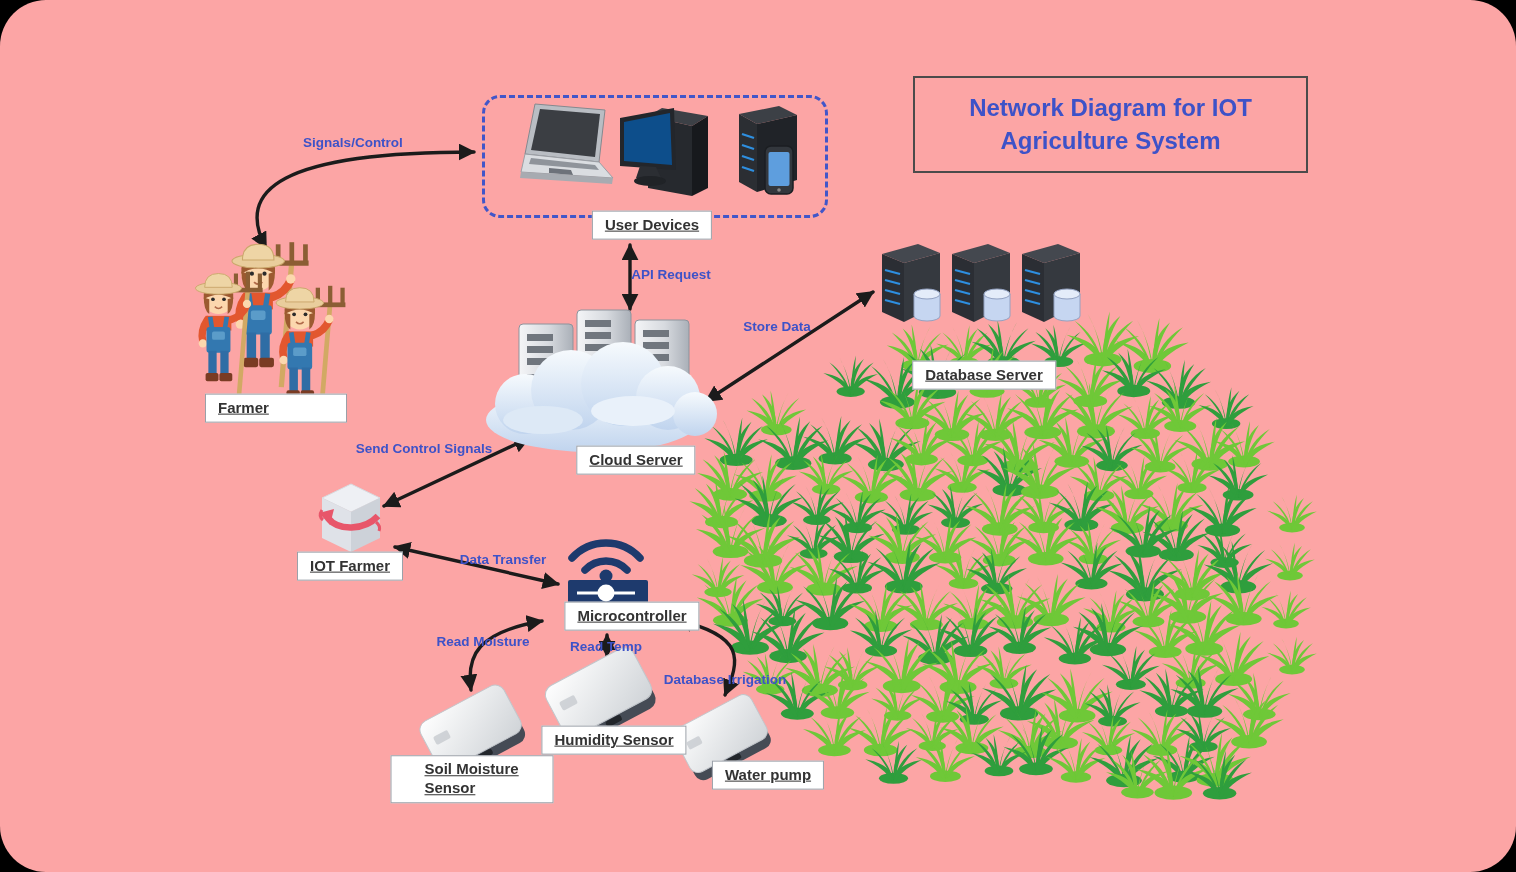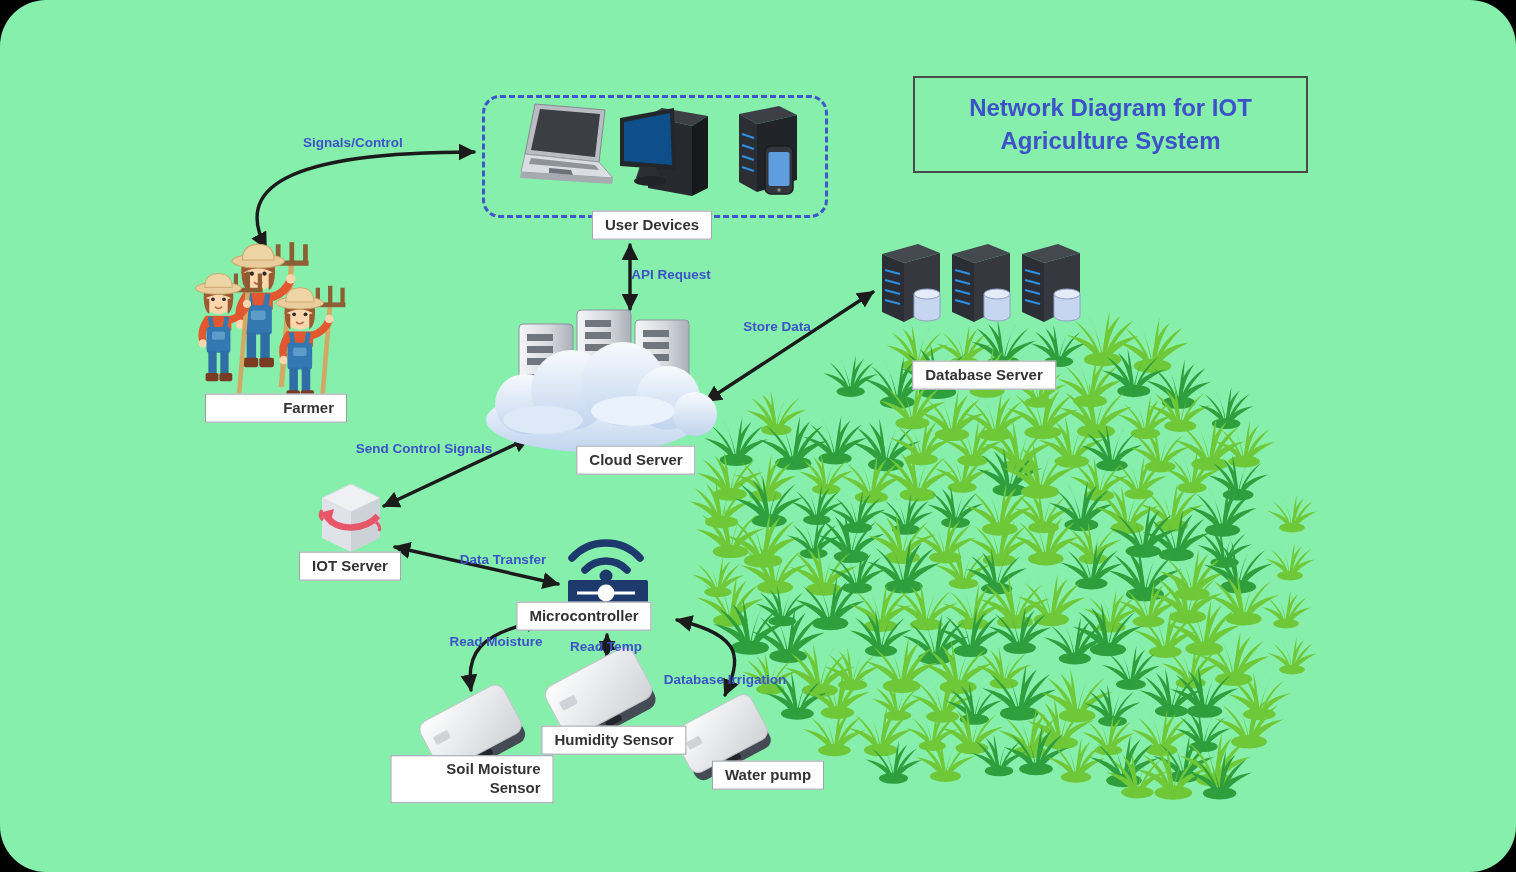--- a/index.html
+++ b/index.html
@@ -1,20 +1,20 @@
 <!DOCTYPE html>
 <html style="--accent-blue: #3d52c8; --dashed-border: #4156c9; --arrow-black: #1b1b1b; --grass-light: #6fc838; --grass-dark: #2f9e3d; --navy: #1e3a6d; --gateway-ribbon: #e8566a; --label-border: #9aa0a8; --label-text: #333333; --title-border: #4b4b4b;"><head>
 <meta charset="utf-8">
 <style>
   html,body{margin:0;padding:0;background:#000;}
   body{font-family:"Liberation Sans",sans-serif;}
-  .canvas{position:relative;width:1516px;height:872px;background:#86efac;border-radius:46px;overflow:hidden;margin:0 auto;}
+  .canvas{position:relative;width:1516px;height:872px;background:#fca5a5;border-radius:46px;overflow:hidden;margin:0 auto;}
   .layer{position:absolute;left:0;top:0;width:1516px;height:872px;}
   .node-label{position:absolute;transform:translate(-50%,-50%);background:#fff;border:1px solid var(--label-border);
-    color:var(--label-text);font-weight:700;font-size:15px;padding:4px 12px;text-align:right;white-space:nowrap;line-height:1.25;}
+    color:var(--label-text);font-weight:700;font-size:15px;padding:4px 12px;text-align:left;white-space:nowrap;line-height:1.25;text-decoration:underline;}
   .node-label.wrap{white-space:normal;width:116px;padding-left:33px;}
   .edge-label{position:absolute;transform:translate(-50%,-50%);color:var(--accent-blue);font-weight:700;font-size:13.5px;white-space:nowrap;}
   .title-box{position:absolute;left:913px;top:76px;width:395px;height:97px;border:2px solid var(--title-border);
     display:flex;align-items:center;justify-content:center;text-align:center;color:var(--accent-blue);
     font-size:24px;font-weight:700;line-height:1.35;padding:0 30px;box-sizing:border-box;}
   .dashed-box{position:absolute;left:482px;top:95px;width:340px;height:117px;border:3px dashed var(--dashed-border);border-radius:18px;}
   .edge-arrow{stroke:var(--arrow-black);stroke-width:3.4;fill:none;stroke-linecap:round;}
   .ah{fill:var(--arrow-black);}
 </style>
 </head>
@@ -362,27 +362,27 @@
     <use href="#drive" transform="translate(722,736) scale(0.92)"></use>
   </svg>
 
   <div class="dashed-box"></div>
   <div class="title-box">Network Diagram for IOT Agriculture System</div>
 
   <div class="node-label" style="left:652px;top:225px;">User Devices</div>
   <div class="node-label" style="left:276px;top:408px;min-width:116px;">Farmer</div>
   <div class="node-label" style="left:600px;top:460px;margin-left:36px;">Cloud Server</div>
   <div class="node-label" style="left:984px;top:332px;margin-top:43px;">Database Server</div>
-  <div class="node-label" style="left:350px;top:566px;">IOT Server</div>
-  <div class="node-label" style="left:584px;top:616px;">Microcontroller</div>
+  <div class="node-label" style="left:350px;top:566px;">IOT Farmer</div>
+  <div class="node-label" style="left:632px;top:616px;">Microcontroller</div>
   <div class="node-label wrap" style="left:472px;top:779px;">Soil Moisture Sensor</div>
   <div class="node-label" style="left:604px;top:740px;margin-left:10px;">Humidity Sensor</div>
   <div class="node-label" style="left:768px;top:775px;">Water pump</div>
 
   <div class="edge-label" style="left:353px;top:142px;">Signals/Control</div>
   <div class="edge-label" style="left:671px;top:274px;">API Request</div>
   <div class="edge-label" style="left:777px;top:326px;">Store Data</div>
   <div class="edge-label" style="left:424px;top:448px;">Send Control Signals</div>
   <div class="edge-label" style="left:503px;top:559px;">Data Transfer</div>
-  <div class="edge-label" style="left:496px;top:641px;">Read Moisture</div>
+  <div class="edge-label" style="left:483px;top:641px;">Read Moisture</div>
   <div class="edge-label" style="left:606px;top:646px;">Read Temp</div>
   <div class="edge-label" style="left:725px;top:679px;">Database Irrigation</div>
 </div>
 
 </body></html>

